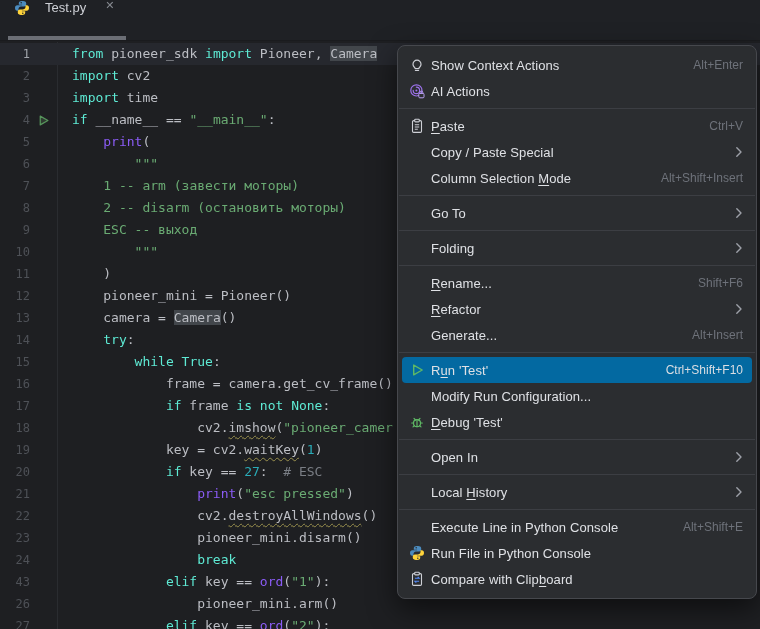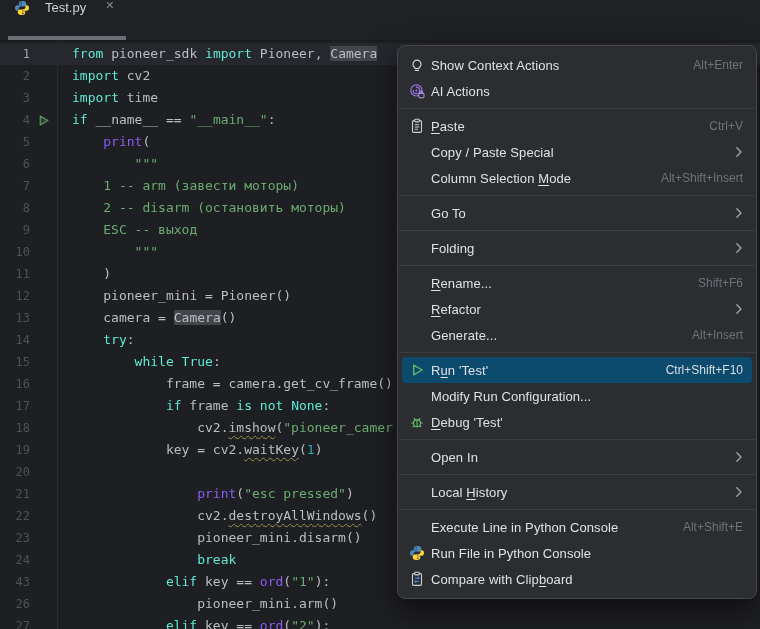--- a/index.html
+++ b/index.html
@@ -48,21 +48,21 @@
   .menu {
     position:absolute; left:397px; top:45px; width:360px;
     background:#2b2d30; border:1px solid #46484d; border-radius:8px;
     padding:6px 0; box-shadow:0 10px 28px rgba(0,0,0,.55); z-index:10;
     font-size:13px; color:#dfe1e5;
   }
   .mi {
     height:26px; display:flex; align-items:center;
     margin:0 4px; padding:0 9px 0 6px; border-radius:4px; cursor:default;
   }
-  .mi.sel { background:#0c4a6e; }
+  .mi.sel { background:#0369a1; }
   .mi .ic { width:17px; height:16px; flex:none; margin-right:6px; display:flex; align-items:center; justify-content:center; }
   .mi .lbl { flex:none; letter-spacing:.1px; }
   .mi .lbl .u { text-decoration:underline; text-underline-offset:2px; }
   .mi .sp { flex:1; }
   .mi .sc { color:#6e727a; font-size:12px; }
   .mi.sel .sc { color:#dbdee3; }
   .mi .sub { color:#9da0a8; margin-left:8px; display:flex; align-items:center; }
   .sep { height:1px; background:#3c3e43; margin:4px 1px; }
 </style>
 </head>
@@ -98,21 +98,21 @@
         <div class="line"><span class="gutter-num">10</span><span class="gutter-ico"></span><span class="code"><span class="ind"></span><span class="ind"></span><span class="tok-s">"""</span></span></div>
         <div class="line"><span class="gutter-num">11</span><span class="gutter-ico"></span><span class="code"><span class="ind"></span><span class="tok-d">)</span></span></div>
         <div class="line"><span class="gutter-num">12</span><span class="gutter-ico"></span><span class="code"><span class="ind"></span><span class="tok-d">pioneer_mini = Pioneer()</span></span></div>
         <div class="line"><span class="gutter-num">13</span><span class="gutter-ico"></span><span class="code"><span class="ind"></span><span class="tok-d">camera = </span><span class="tok-hl">Camera</span><span class="tok-d">()</span></span></div>
         <div class="line"><span class="gutter-num">14</span><span class="gutter-ico"></span><span class="code"><span class="ind"></span><span class="tok-k">try</span><span class="tok-d">:</span></span></div>
         <div class="line"><span class="gutter-num">15</span><span class="gutter-ico"></span><span class="code"><span class="ind"></span><span class="ind"></span><span class="tok-k">while</span><span class="tok-d"> </span><span class="tok-k">True</span><span class="tok-d">:</span></span></div>
         <div class="line"><span class="gutter-num">16</span><span class="gutter-ico"></span><span class="code"><span class="ind"></span><span class="ind"></span><span class="ind"></span><span class="tok-d">frame = camera.get_cv_frame()</span></span></div>
         <div class="line"><span class="gutter-num">17</span><span class="gutter-ico"></span><span class="code"><span class="ind"></span><span class="ind"></span><span class="ind"></span><span class="tok-k">if</span><span class="tok-d"> frame </span><span class="tok-k">is</span><span class="tok-d"> </span><span class="tok-k">not</span><span class="tok-d"> </span><span class="tok-k">None</span><span class="tok-d">:</span></span></div>
         <div class="line"><span class="gutter-num">18</span><span class="gutter-ico"></span><span class="code"><span class="ind"></span><span class="ind"></span><span class="ind"></span><span class="ind"></span><span class="tok-d">cv2.</span><span class="tok-w">imshow</span><span class="tok-d">(</span><span class="tok-s">"pioneer_camer</span></span></div>
         <div class="line"><span class="gutter-num">19</span><span class="gutter-ico"></span><span class="code"><span class="ind"></span><span class="ind"></span><span class="ind"></span><span class="tok-d">key = cv2.</span><span class="tok-w">waitKey</span><span class="tok-d">(</span><span class="tok-n">1</span><span class="tok-d">)</span></span></div>
-        <div class="line"><span class="gutter-num">20</span><span class="gutter-ico"></span></div>
+        <div class="line"><span class="gutter-num">20</span><span class="gutter-ico"></span><span class="code"><span class="ind"></span><span class="ind"></span><span class="ind"></span><span class="tok-k">if</span><span class="tok-d"> key == </span><span class="tok-n">27</span><span class="tok-d">:  </span><span class="tok-c"># ESC</span></span></div>
         <div class="line"><span class="gutter-num">21</span><span class="gutter-ico"></span><span class="code"><span class="ind"></span><span class="ind"></span><span class="ind"></span><span class="ind"></span><span class="tok-b">print</span><span class="tok-d">(</span><span class="tok-s">"esc pressed"</span><span class="tok-d">)</span></span></div>
         <div class="line"><span class="gutter-num">22</span><span class="gutter-ico"></span><span class="code"><span class="ind"></span><span class="ind"></span><span class="ind"></span><span class="ind"></span><span class="tok-d">cv2.</span><span class="tok-w">destroyAllWindows</span><span class="tok-d">()</span></span></div>
         <div class="line"><span class="gutter-num">23</span><span class="gutter-ico"></span><span class="code"><span class="ind"></span><span class="ind"></span><span class="ind"></span><span class="ind"></span><span class="tok-d">pioneer_mini.disarm()</span></span></div>
         <div class="line"><span class="gutter-num">24</span><span class="gutter-ico"></span><span class="code"><span class="ind"></span><span class="ind"></span><span class="ind"></span><span class="ind"></span><span class="tok-k">break</span></span></div>
         <div class="line"><span class="gutter-num">43</span><span class="gutter-ico"></span><span class="code"><span class="ind"></span><span class="ind"></span><span class="ind"></span><span class="tok-k">elif</span><span class="tok-d"> key == </span><span class="tok-b">ord</span><span class="tok-d">(</span><span class="tok-s">"1"</span><span class="tok-d">):</span></span></div>
         <div class="line"><span class="gutter-num">26</span><span class="gutter-ico"></span><span class="code"><span class="ind"></span><span class="ind"></span><span class="ind"></span><span class="ind"></span><span class="tok-d">pioneer_mini.arm()</span></span></div>
         <div class="line"><span class="gutter-num">27</span><span class="gutter-ico"></span><span class="code"><span class="ind"></span><span class="ind"></span><span class="ind"></span><span class="tok-k">elif</span><span class="tok-d"> key == </span><span class="tok-b">ord</span><span class="tok-d">(</span><span class="tok-s">"2"</span><span class="tok-d">):</span></span></div>
       </div>
   </div>
 

